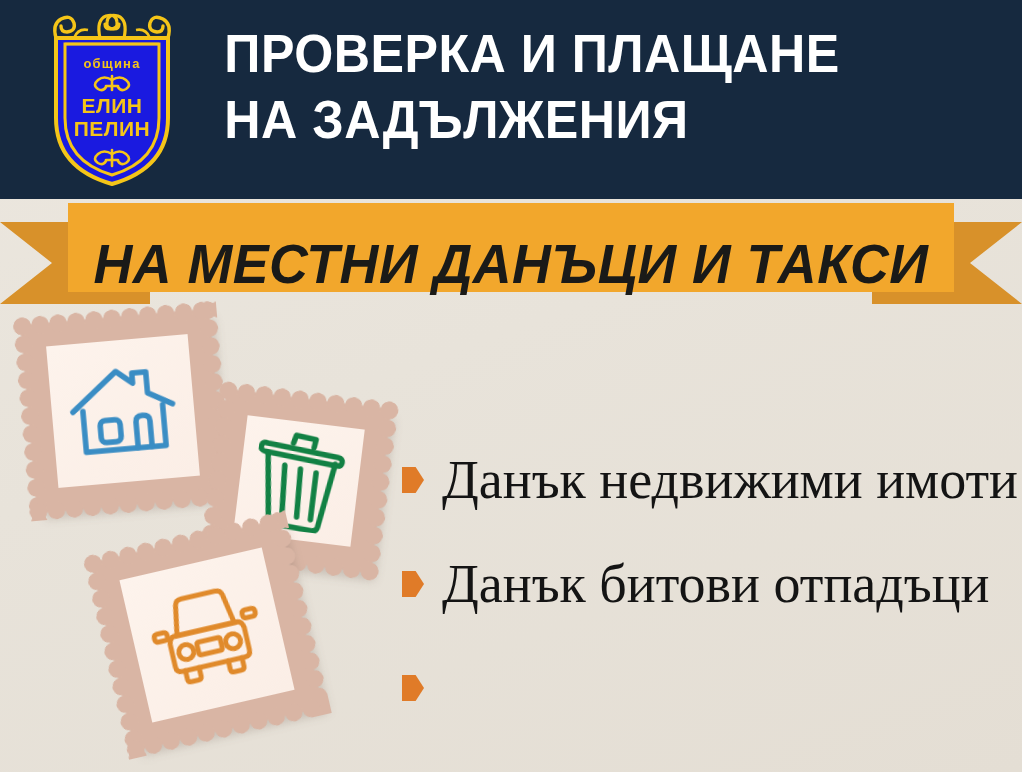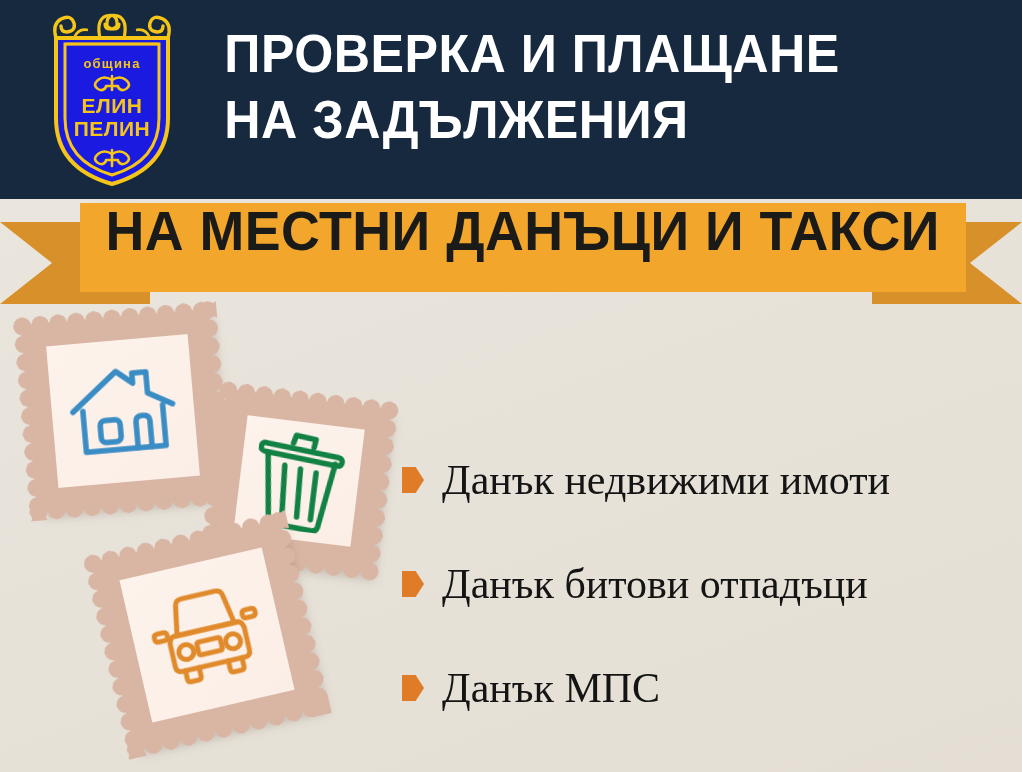--- a/index.html
+++ b/index.html
@@ -75,28 +75,29 @@
   .ribbon-tail.left {
     left: 0;
     clip-path: polygon(0 0, 150px 0, 150px 82px, 0 82px, 52px 41px);
   }
   .ribbon-tail.right {
     right: 0;
     clip-path: polygon(0 0, 150px 0, 98px 41px, 150px 82px, 0 82px);
   }
   .ribbon-band {
     position: absolute;
-    left: 80px;
+    left: 68px;
     top: 3px;
     width: 886px;
     height: 89px;
     background: #f2a72c;
     display: flex;
-    align-items: flex-start;
+    align-items: flex-end;
     justify-content: center;
+    font-style: italic;
   }
   .ribbon-text {
     font-family: "Liberation Sans Narrow", "Liberation Sans", "DejaVu Sans Condensed", sans-serif;
     font-weight: 700;
     font-size: 56px;
     line-height: 56px;
     color: #1a1a18;
     letter-spacing: 0.5px;
     transform: scaleX(0.96);
     white-space: nowrap;
@@ -151,21 +152,21 @@
   .bullet-marker {
     flex: 0 0 auto;
     width: 22px;
     height: 26px;
     margin-right: 18px;
     background: #e07b28;
     clip-path: polygon(0 0, 62% 0, 100% 50%, 62% 100%, 0 100%);
   }
   .bullet-text {
     font-family: "Liberation Serif", "DejaVu Serif", serif;
-    font-size: 42px;
+    font-size: 54px;
     line-height: 46px;
     color: #141414;
     white-space: nowrap;
   }
 </style>
 </head>
 <body>
 
 <div id="poster">
 
@@ -275,17 +276,16 @@
     <div class="bullet-row">
       <span class="bullet-marker"></span>
       <span class="bullet-text">Данък недвижими имоти</span>
     </div>
     <div class="bullet-row">
       <span class="bullet-marker"></span>
       <span class="bullet-text">Данък битови отпадъци</span>
     </div>
     <div class="bullet-row">
       <span class="bullet-marker"></span>
-      <span class="bullet-text">Данък МПС</span>
     </div>
   </div>
 
 </div>
 
 </body></html>

